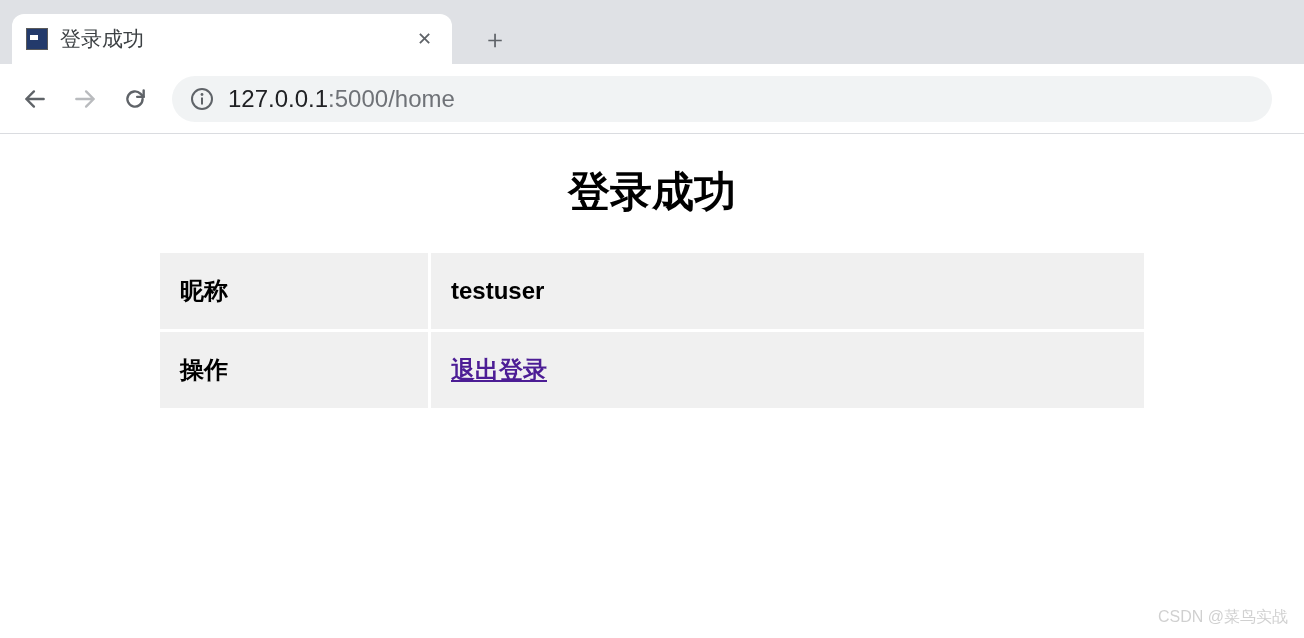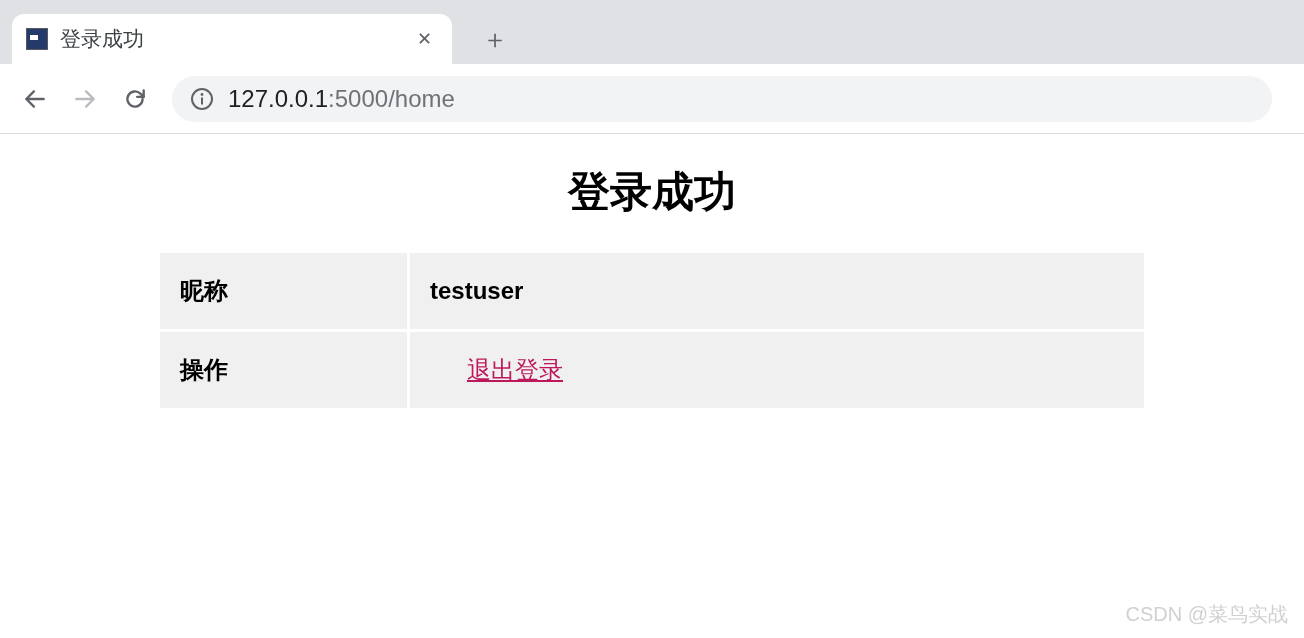--- a/index.html
+++ b/index.html
@@ -22,24 +22,24 @@
   .site-info { color: #5f6368; }
   .site-info svg { width: 24px; height: 24px; display: block; }
   .url { font-size: 24px; color: #202124; }
   .url .path { color: #6f7277; }
 
   
   .page { padding: 30px 0 0 0; text-align: center; }
   .page h1 { font-size: 42px; font-weight: 700; color: #000; margin-bottom: 30px; }
   table.info { margin: 0 auto; border-collapse: separate; border-spacing: 3px; width: 990px; }
   table.info th, table.info td { text-align: left; background: #f0f0f0; padding: 22px 20px; font-size: 24px; font-weight: 700; color: #000; vertical-align: middle; }
-  table.info th { width: 247px; }
-  .logout-link { color: #be185d; text-decoration: underline; cursor: pointer; font-weight: 400; margin-left: 37px; }
+  table.info th { width: 268px; }
+  .logout-link { color: #4c1d95; text-decoration: underline; cursor: pointer; font-weight: 700; }
 
-  .watermark { position: absolute; right: 16px; bottom: 10px; font-size: 20px; color: rgba(120,120,120,0.35); }
+  .watermark { position: absolute; right: 16px; bottom: 10px; font-size: 16px; color: rgba(120,120,120,0.35); }
 </style>
 </head>
 <body>
 
 <div class="tab-strip">
   <div class="tab">
     <div class="favicon">
         <div class="favicon-inner"></div>
       </div>
     <div class="tab-title">登录成功</div>

